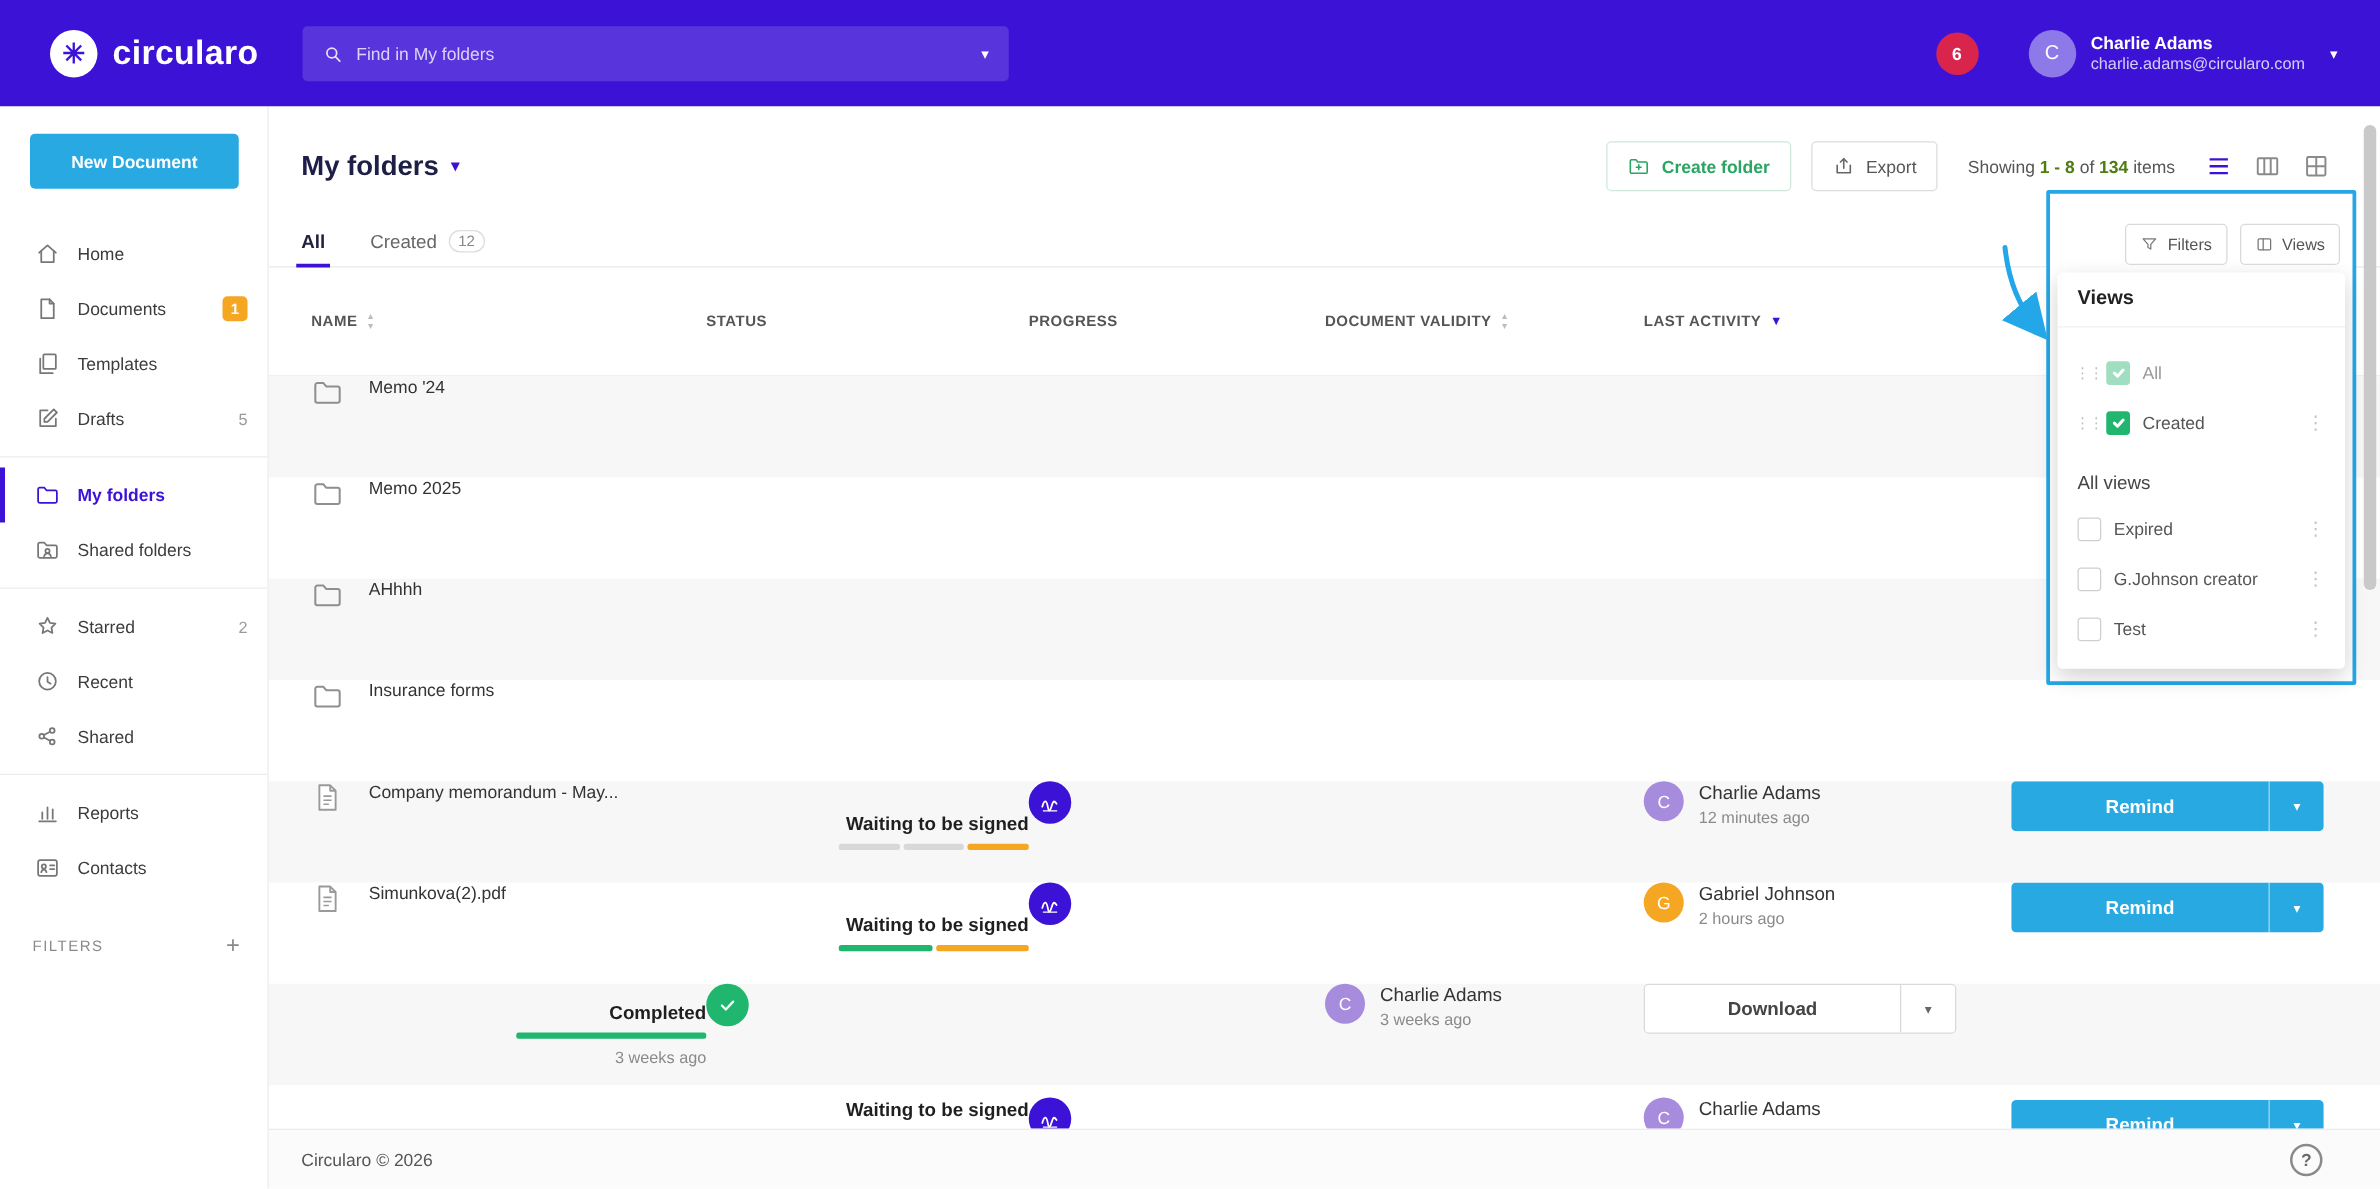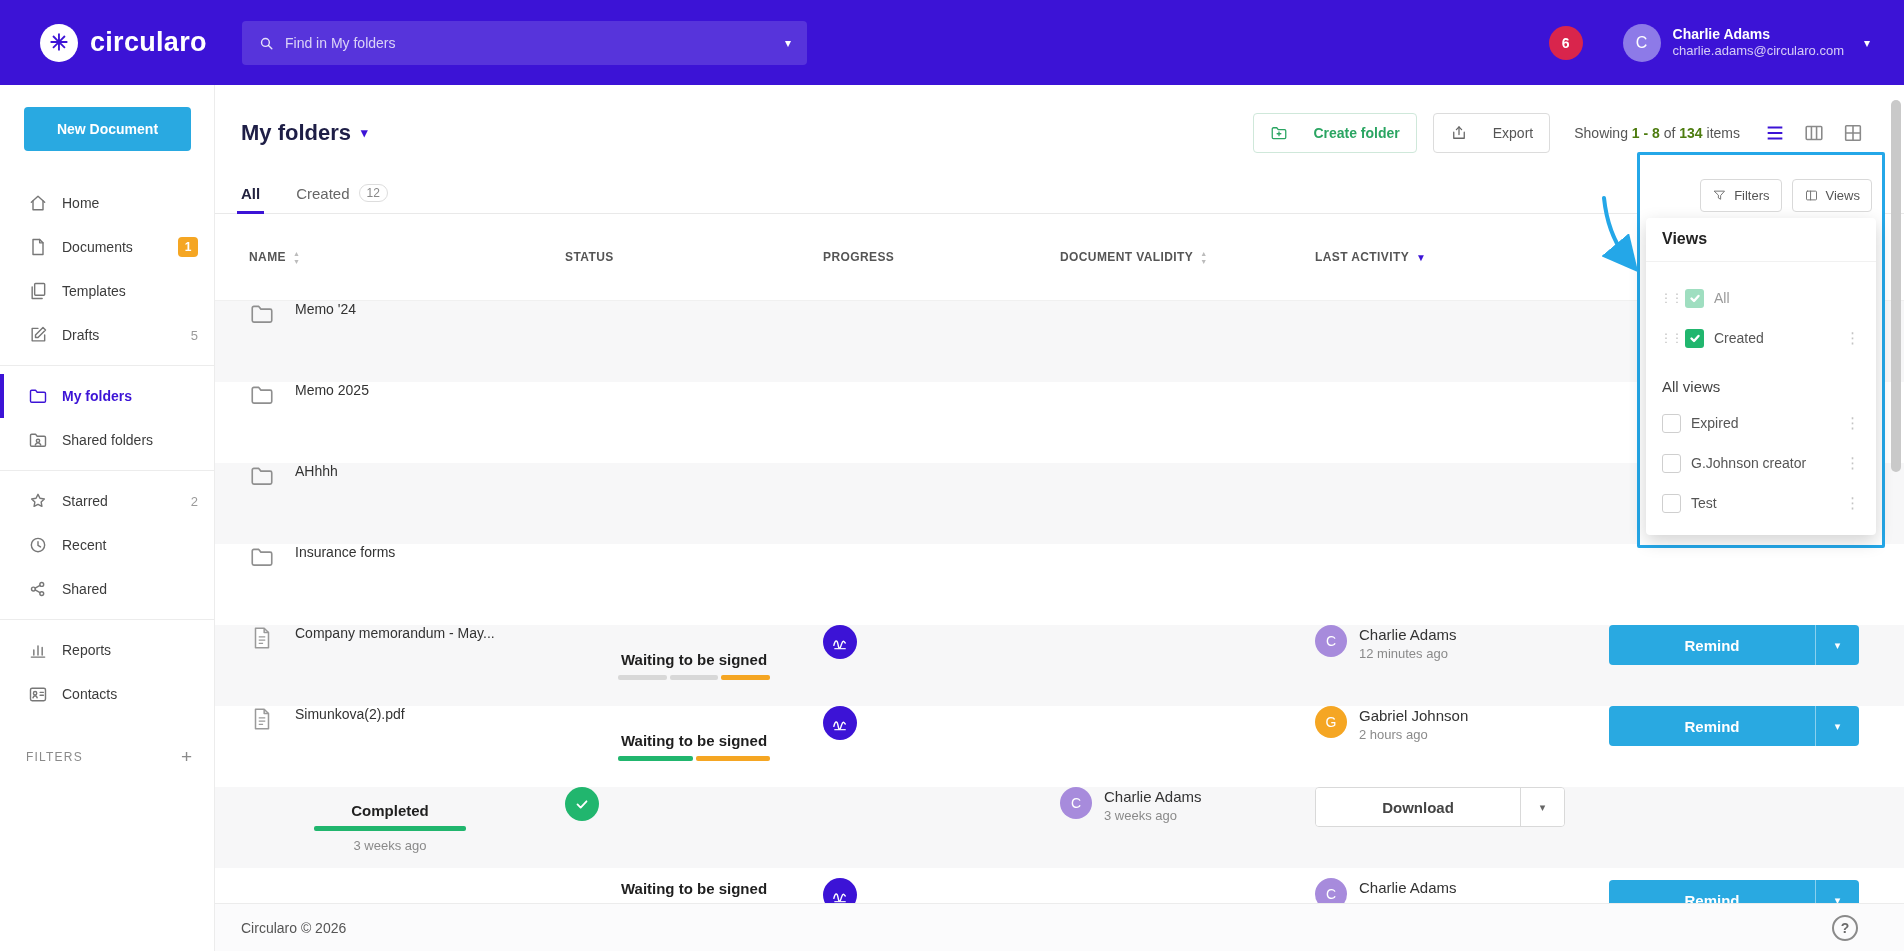--- a/index.html
+++ b/index.html
@@ -37,21 +37,21 @@
   .filters-row{display:flex;align-items:center;justify-content:space-between;padding:30px 22px 0 26px;color:#8a8a8a}
   .filters-label{font-size:12px;letter-spacing:1.2px}
   .filters-plus{font-size:19px;cursor:pointer;color:#8a8a8a}
 
   
   .main{position:absolute;left:215px;top:85px;width:1689px;height:866px;background:#fff}
   .page-header{height:95px;display:flex;align-items:center;padding:0 40px 0 26px}
   .page-title{font-size:22px;font-weight:700;color:#1e1e46;display:flex;align-items:center;gap:10px;cursor:pointer}
   .title-caret{color:#3c13d6;font-size:13px}
   .header-actions{margin-left:auto;display:flex;align-items:center;gap:16px}
-  .btn-outline{height:40px;border-radius:4px;border:1px solid #dcdcdc;background:#fff;display:flex;align-items:center;gap:25px;padding:0 16px;font-size:14px;color:#555;font-family:"Liberation Sans",sans-serif;cursor:pointer}
+  .btn-outline{height:40px;border-radius:4px;border:1px solid #dcdcdc;background:#fff;display:flex;align-items:center;gap:9px;padding:0 16px;font-size:14px;color:#555;font-family:"Liberation Sans",sans-serif;cursor:pointer}
   .btn-outline svg{width:18px;height:18px;fill:none;stroke:#666;stroke-width:1.7;stroke-linecap:round;stroke-linejoin:round}
   .btn-create{border-color:#cfe8da;color:#2aa562;font-weight:600}
   .btn-create svg{stroke:#2aa562}
   .showing{font-size:14px;color:#555;margin:0 8px;white-space:nowrap}
   .showing b{color:#4d7c0f}
   .view-toggles{display:flex;align-items:center;gap:17px}
   .view-toggles .vt{cursor:pointer}
   .view-toggles svg{width:22px;height:22px;fill:none;stroke:#8a8a8a;stroke-width:1.7}
   .view-toggles .vt.active svg{stroke:#3c13d6;stroke-width:2}
 
@@ -68,21 +68,21 @@
   .sort{display:inline-flex;flex-direction:column;gap:1px;font-size:7px;color:#bcbcbc;line-height:1}
   .sort-active{color:#3c13d6;font-size:10px}
 
   .rows{height:602px;overflow:hidden}
   .row{height:81px}
   .row:nth-child(odd){background:#f7f7f8}
   .cell{height:100%;display:flex;}
   .cell-name{gap:20px;padding-left:34px}
   .cell-name svg{width:26px;height:26px;flex:none}
   .row-name{font-size:14px;color:#333}
-  .cell-status{flex-direction:column;justify-content:center;align-items:center;gap:7px}
+  .cell-status{flex-direction:column;justify-content:center;align-items:flex-end;gap:7px}
   .status-label{font-size:15px;font-weight:700;color:#1f1f1f}
   .status-time{font-size:13px;color:#8a8a8a}
   .pbar{display:flex;gap:3px;width:152px}
   .pseg{height:5px;flex:1;border-radius:2px}
   .seg-gray{background:#d8d8d8}
   .seg-green{background:#21b66e}
   .seg-orange{background:#f5a623}
   .pcircle{width:34px;height:34px;border-radius:50%;display:flex;align-items:center;justify-content:center}
   .pcircle.sig{background:#3c13d6}
   .pcircle.done{background:#21b66e}

